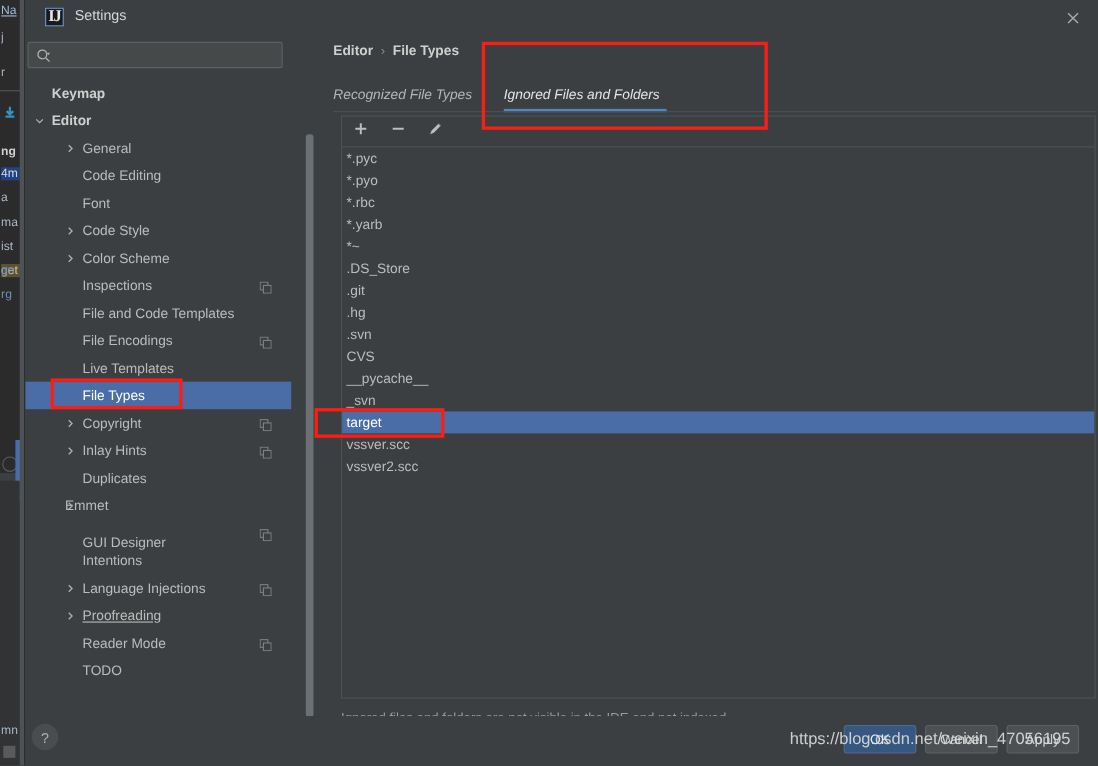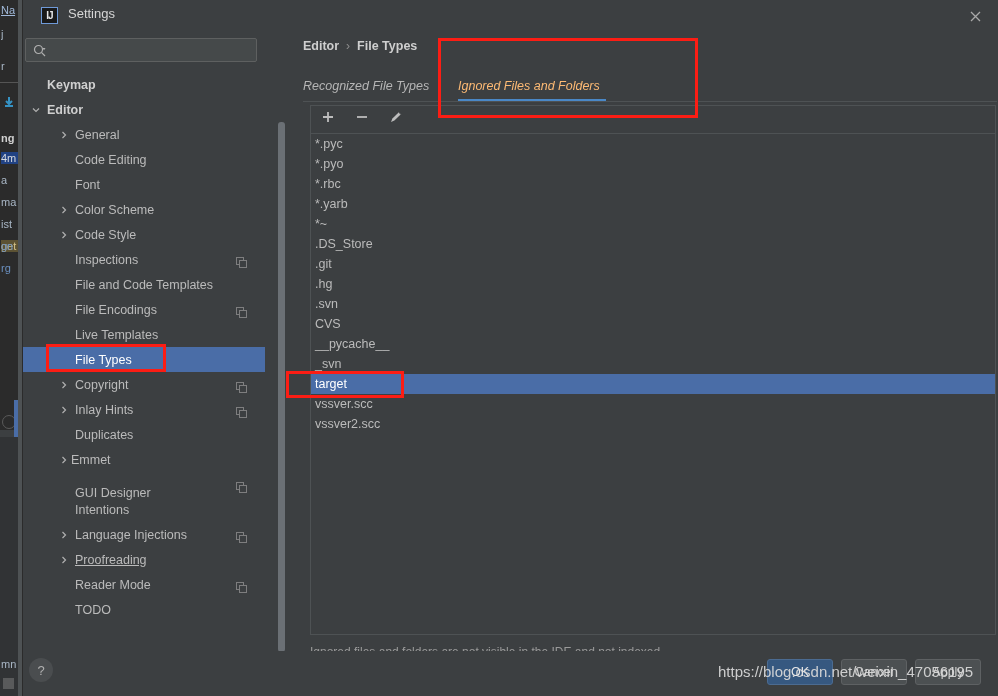--- a/index.html
+++ b/index.html
@@ -73,23 +73,23 @@
   .titlebar {
     position: absolute; left: 0; top: 0; width: 976px; height: 30px;
     background: #3c3f41;
   }
   .ij-logo {
     position: absolute; left: 18px; top: 7px;
     width: 17px; height: 17px;
     background: #1a1a1a;
     border: 1px solid #6f9ad8;
     display: flex; align-items: center; justify-content: center;
-    font-size: 10px; font-weight: bold; color: #e8e8e8;
+    font-size: 15px; font-weight: bold; color: #e8e8e8;
     letter-spacing: -1px;
-    font-family: Liberation Sans, sans-serif;
+    font-family: Liberation Serif, serif;
   }
   .title-text {
     position: absolute; left: 45px; top: 6px;
     font-size: 13px; color: #d5d5d5;
   }
   .close-btn {
     position: absolute; left: 941px; top: 5px;
     width: 22px; height: 22px;
     display: flex; align-items: center; justify-content: center;
     cursor: pointer;
@@ -185,21 +185,21 @@
 
   .tabs {
     position: absolute; left: 0; top: 40px; width: 711px; height: 32px; font-style: italic;
   }
   .tab {
     position: absolute; top: 0; height: 32px;
     display: flex; align-items: center;
     font-size: 12.5px; color: #b6b6b6;
     cursor: pointer;
   }
-  .tab.active { color: #fdba74; }
+  .tab.active { color: #e5e5e5; }
   .tab-underline {
     position: absolute; height: 3px; background: #4a88c7;
   }
   .tabs-baseline {
     position: absolute; left: 15px; top: 71px; width: 694px; height: 1px;
     background: #4e5254;
   }
 
   .toolbar {
     position: absolute; left: 22px; top: 75px;
@@ -373,29 +373,29 @@
             </div>
             <div class="tree-item">
               <span class="label" style="margin-left: 52px;">Font</span>
             </div>
             <div class="tree-item">
               <span class="arrow" style="left: 36px;">
                 <svg width="10" height="10" viewBox="0 0 10 10">
                   <path d="M3.5 2 L6.5 5 L3.5 8" stroke="#b0b0b0" stroke-width="1.2" fill="none"></path>
                 </svg>
               </span>
+              <span class="label" style="margin-left: 52px;">Code Style</span>
+            </div>
+            <div class="tree-item">
+              <span class="arrow" style="left: 36px;">
+                <svg width="10" height="10" viewBox="0 0 10 10">
+                  <path d="M3.5 2 L6.5 5 L3.5 8" stroke="#b0b0b0" stroke-width="1.2" fill="none"></path>
+                </svg>
+              </span>
               <span class="label" style="margin-left: 52px;">Color Scheme</span>
-            </div>
-            <div class="tree-item">
-              <span class="arrow" style="left: 36px;">
-                <svg width="10" height="10" viewBox="0 0 10 10">
-                  <path d="M3.5 2 L6.5 5 L3.5 8" stroke="#b0b0b0" stroke-width="1.2" fill="none"></path>
-                </svg>
-              </span>
-              <span class="label" style="margin-left: 52px;">Code Style</span>
             </div>
             <div class="tree-item">
               <span class="label" style="margin-left: 52px;">Inspections</span>
               <span class="copy-icon"><svg width="11" height="11" viewBox="0 0 11 11">
                   <rect x="0.5" y="0.5" width="7" height="7" stroke="#9a9a9a" stroke-width="1" fill="none"></rect>
                   <rect x="3.5" y="3.5" width="7" height="7" stroke="#9a9a9a" stroke-width="1" fill="#3c3f41"></rect>
                 </svg></span>
             </div>
             <div class="tree-item">
               <span class="label" style="margin-left: 52px;">File and Code Templates</span>
@@ -439,21 +439,21 @@
             </div>
             <div class="tree-item">
               <span class="label" style="margin-left: 52px;">Duplicates</span>
             </div>
             <div class="tree-item">
               <span class="arrow" style="left: 36px;">
                 <svg width="10" height="10" viewBox="0 0 10 10">
                   <path d="M3.5 2 L6.5 5 L3.5 8" stroke="#b0b0b0" stroke-width="1.2" fill="none"></path>
                 </svg>
               </span>
-              <span class="label" style="margin-left: 48px;">Emmet</span>
+              <span class="label" style="margin-left: 36px;">Emmet</span>
             </div>
             <div class="tree-item">
               <span class="label" style="margin-left: 52px; margin-top: 16px;">GUI Designer</span>
               <span class="copy-icon"><svg width="11" height="11" viewBox="0 0 11 11">
                   <rect x="0.5" y="0.5" width="7" height="7" stroke="#9a9a9a" stroke-width="1" fill="none"></rect>
                   <rect x="3.5" y="3.5" width="7" height="7" stroke="#9a9a9a" stroke-width="1" fill="#3c3f41"></rect>
                 </svg></span>
             </div>
             <div class="tree-item">
               <span class="label" style="margin-left: 52px;">Intentions</span>

